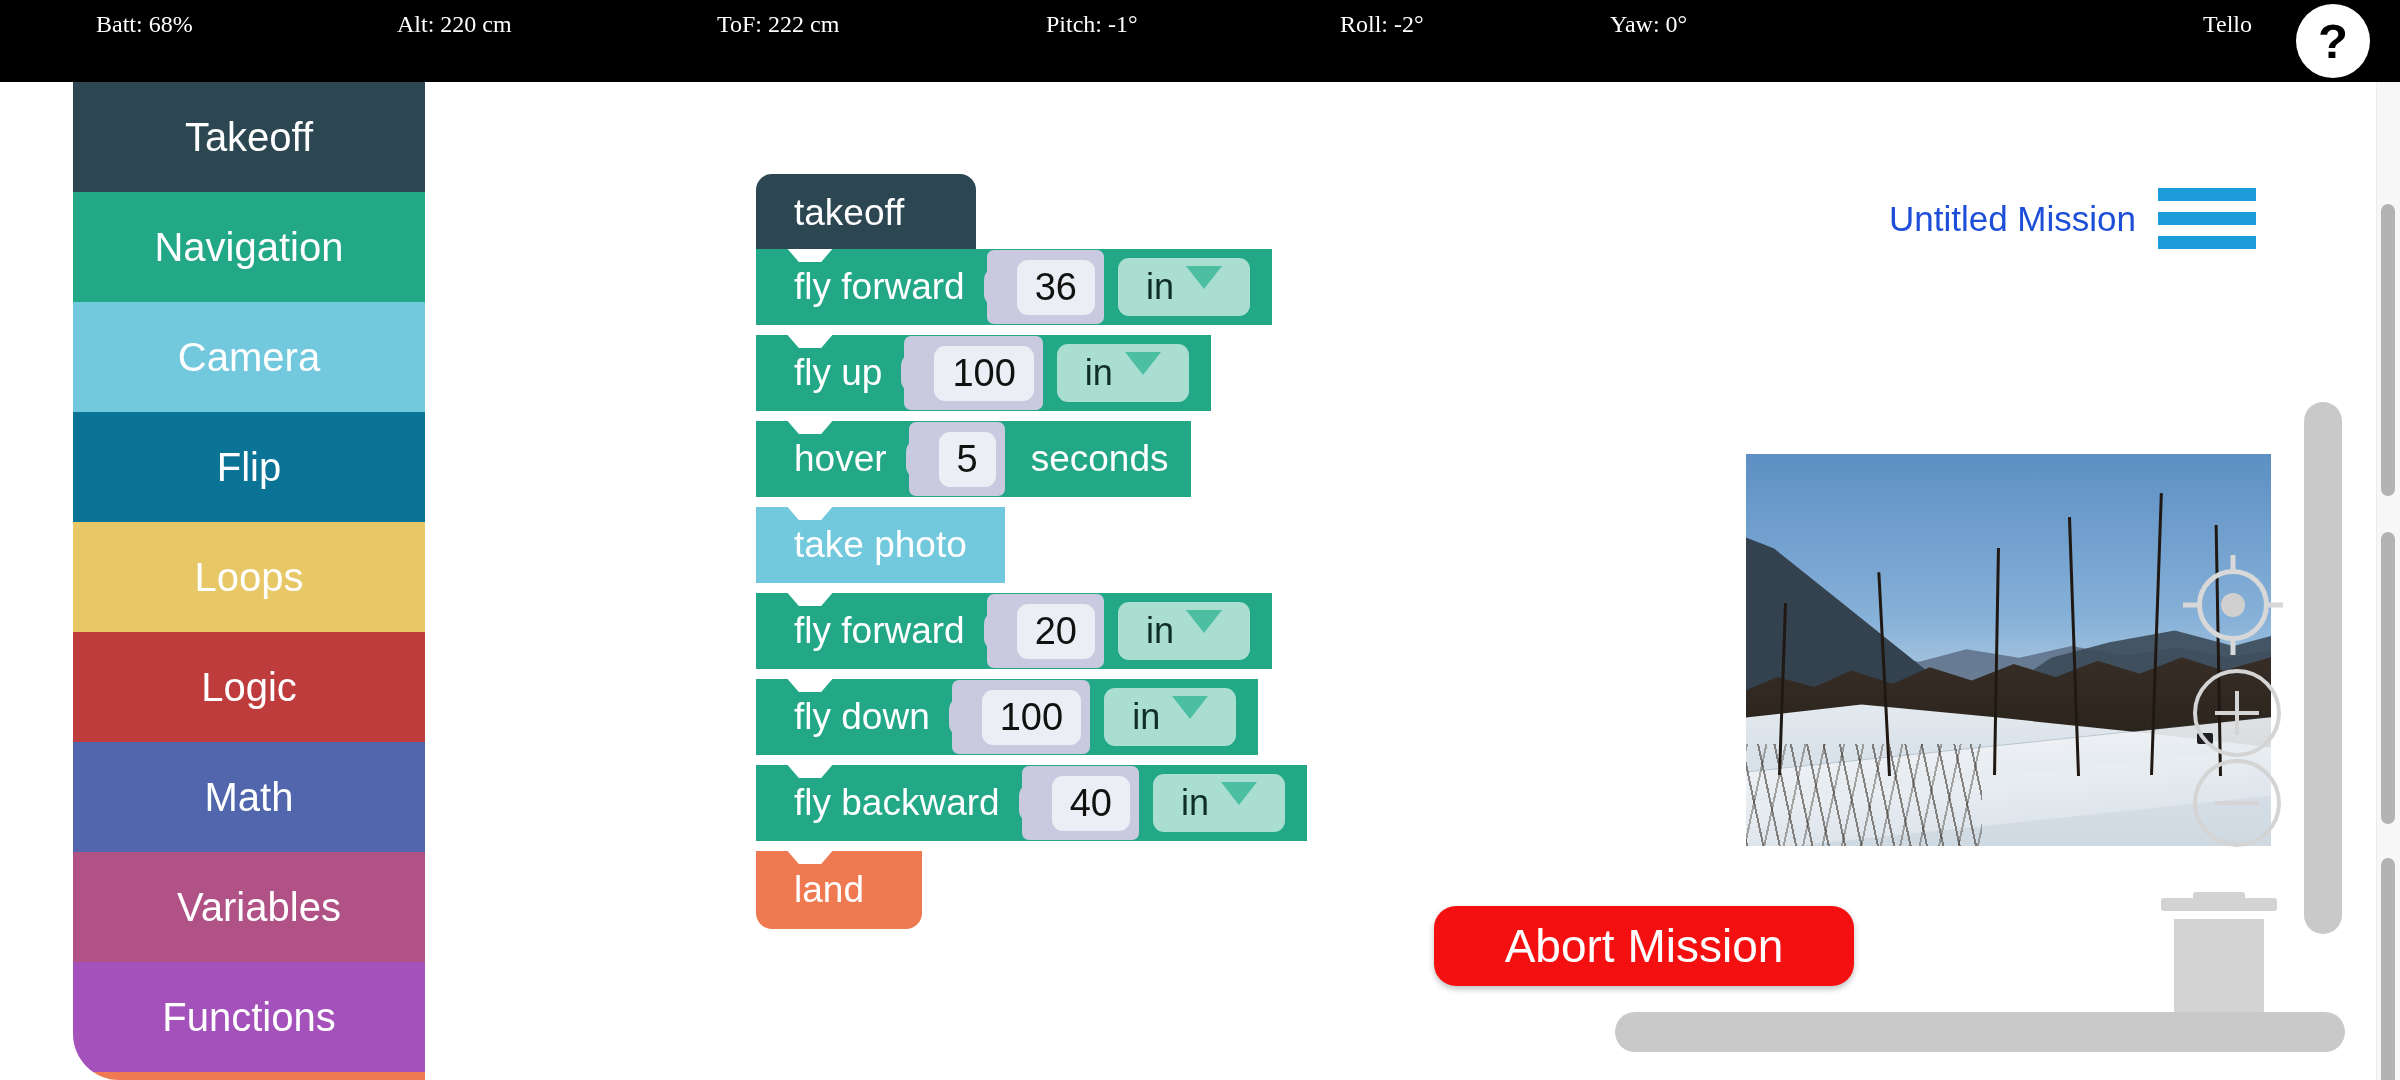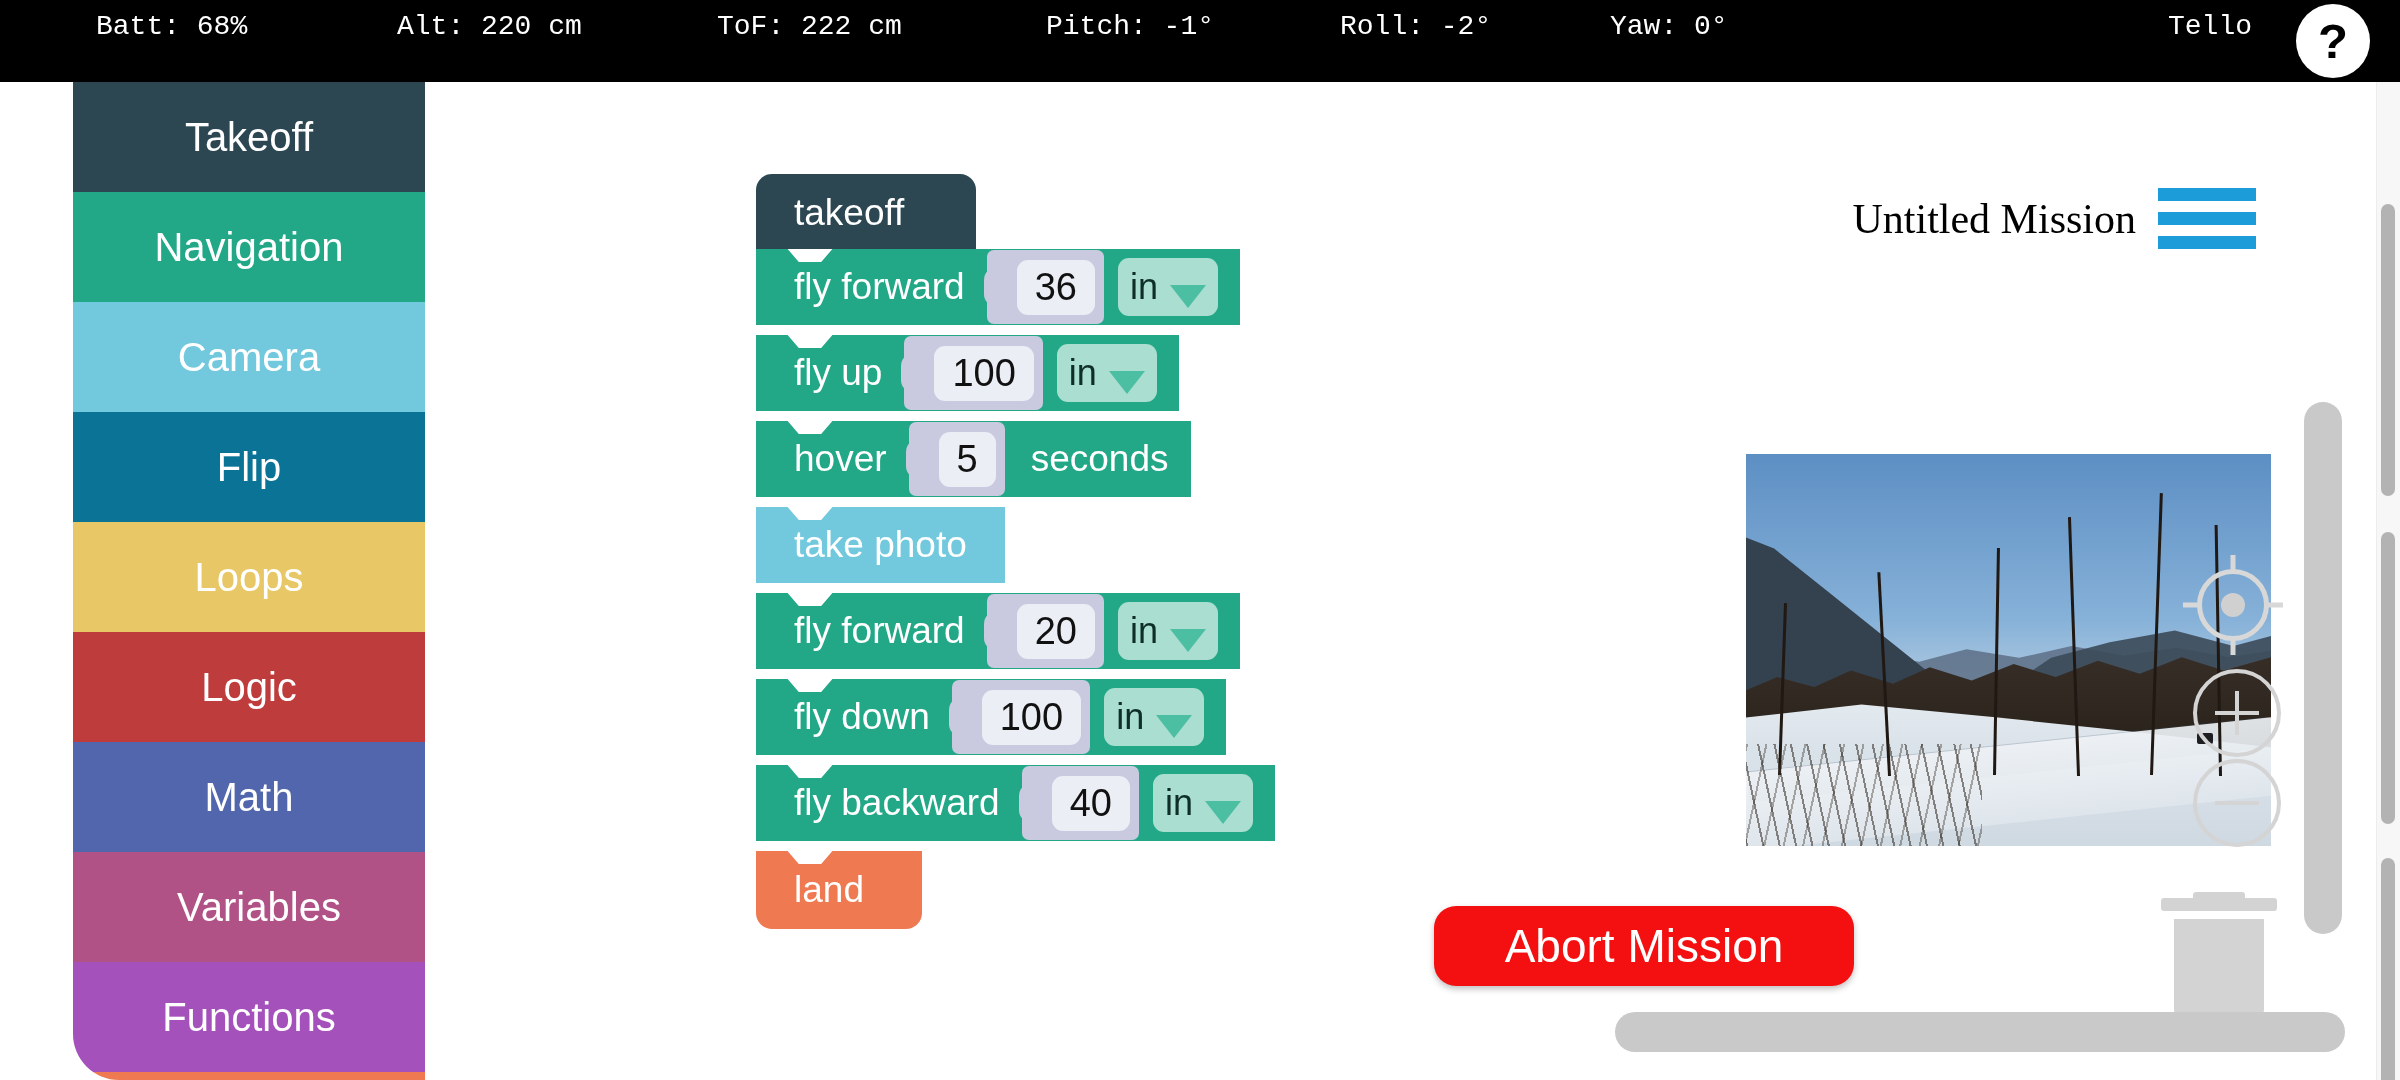--- a/index.html
+++ b/index.html
@@ -11,22 +11,22 @@
 
   #app { position:relative; width:2400px; height:1080px; background:#fff; }
 
   
   .telemetry-bar{
     position:absolute; left:0; top:0; width:2400px; height:82px;
     background:#000000; color:#ffffff;
     display:flex; align-items:center;
   }
   .telem-item{
-    font-size:28px; color:#ffffff; white-space:nowrap;
-    font-family:Liberation Mono, monospace;
+    font-size:24px; color:#ffffff; white-space:nowrap;
+    font-family:Liberation Serif, serif;
   }
   .t-batt { position:absolute; left:96px;  top:11px; }
   .t-alt  { position:absolute; left:397px; top:11px; }
   .t-tof  { position:absolute; left:717px; top:11px; }
   .t-pitch{ position:absolute; left:1046px;top:11px; }
   .t-roll { position:absolute; left:1340px;top:11px; }
   .t-yaw  { position:absolute; left:1610px;top:11px; }
   .t-name { position:absolute; right:148px;top:11px; }
 
   .help-btn{
@@ -68,22 +68,22 @@
     width:1975px; height:998px; background:#ffffff;
     overflow:hidden;
   }
 
   
   .mission-title-row{
     position:absolute; right:144px; top:106px;
     display:flex; align-items:center; gap:22px;
   }
   .mission-title{
-    font-size:42px; color:#000000; white-space:nowrap;
-    font-family:Liberation Serif, serif;
+    font-size:35px; color:#1d4ed8; white-space:nowrap;
+    font-family:Liberation Sans, sans-serif;
   }
   .hamburger{ width:98px; cursor:pointer; }
   .hamburger span{
     display:block; height:13px; background:#1c9cd8; margin-bottom:11px;
   }
   .hamburger span:last-child{ margin-bottom:0; }
 
   
   .blocks{ position:absolute; left:-79px; top:67px; }
   .blk{
@@ -134,24 +134,24 @@
   }
   .num{
     background:#eceef5; border-radius:11px;
     color:#111111; font-size:38px;
     padding:6px 18px; min-width:56px; text-align:center;
     font-family:"Liberation Sans", sans-serif;
   }
 
   
   .unit{
-    display:inline-flex; align-items:flex-end; gap:12px;
+    display:inline-flex; align-items:flex-start; gap:12px;
     background:#a9ded1; border-radius:11px;
     color:#0f2e28; font-size:36px;
-    padding:8px 12px; margin-left:8px;
+    padding:8px 28px; margin-left:8px;
     font-family:"Liberation Sans", sans-serif;
     cursor:pointer;
   }
   .caret{
     width:0;height:0;border-left:18px solid transparent;
     border-right:18px solid transparent;border-top:23px solid #4cbfa3;
   }
   .seconds-label{ margin-left:20px; }
 
   

